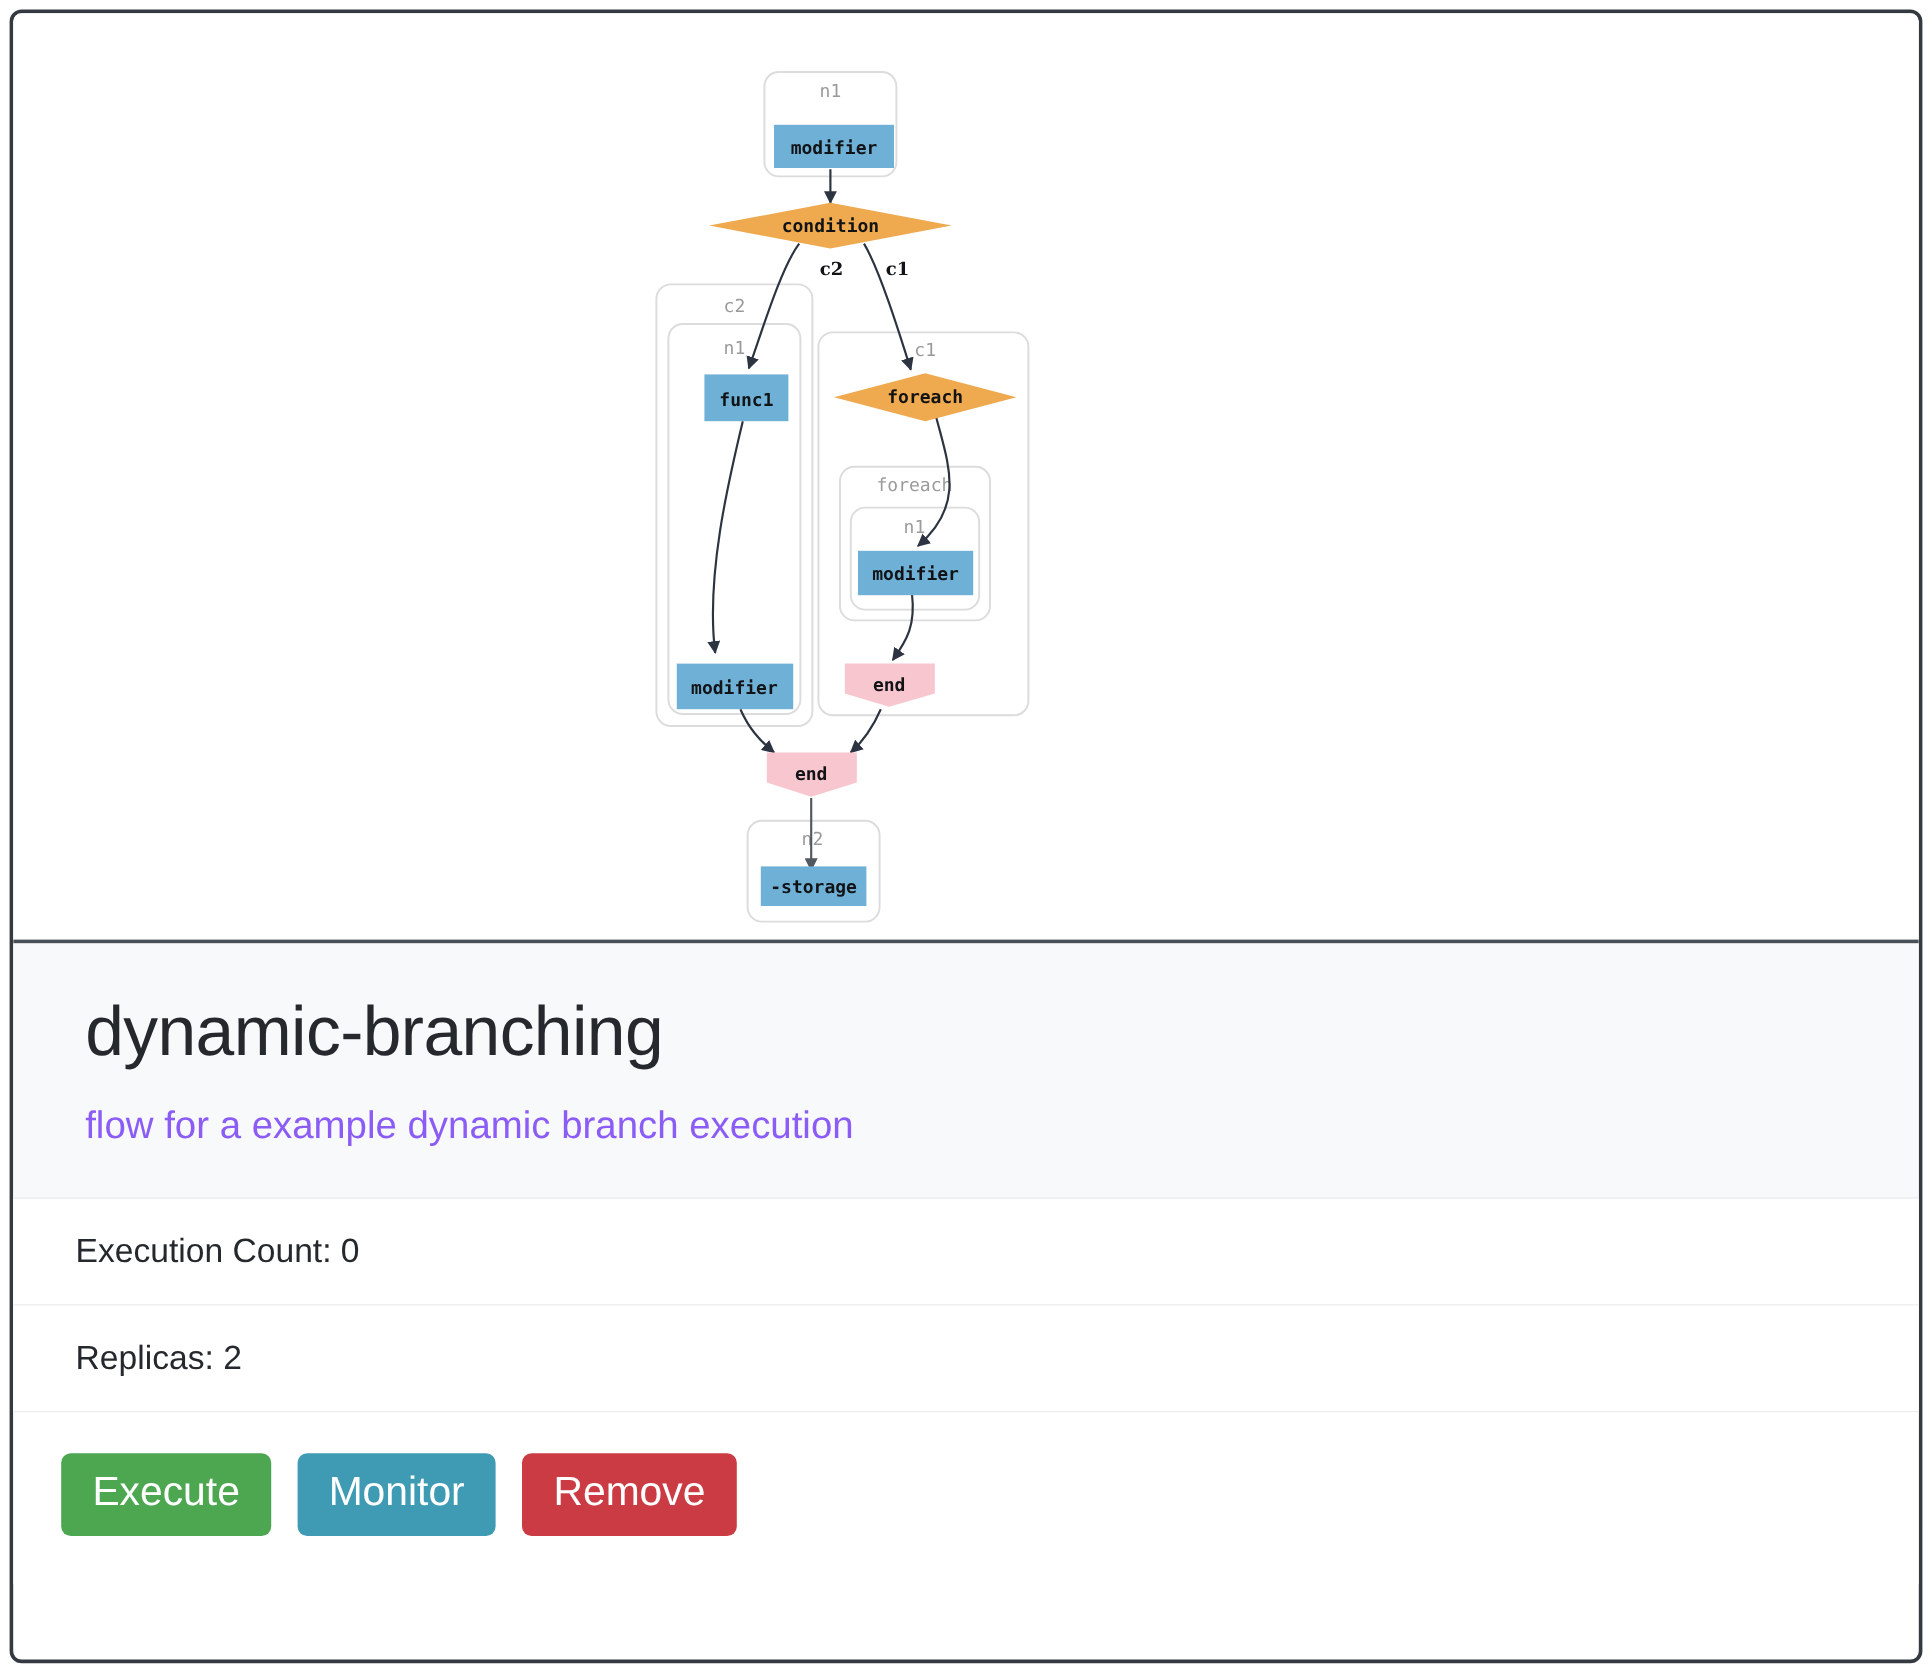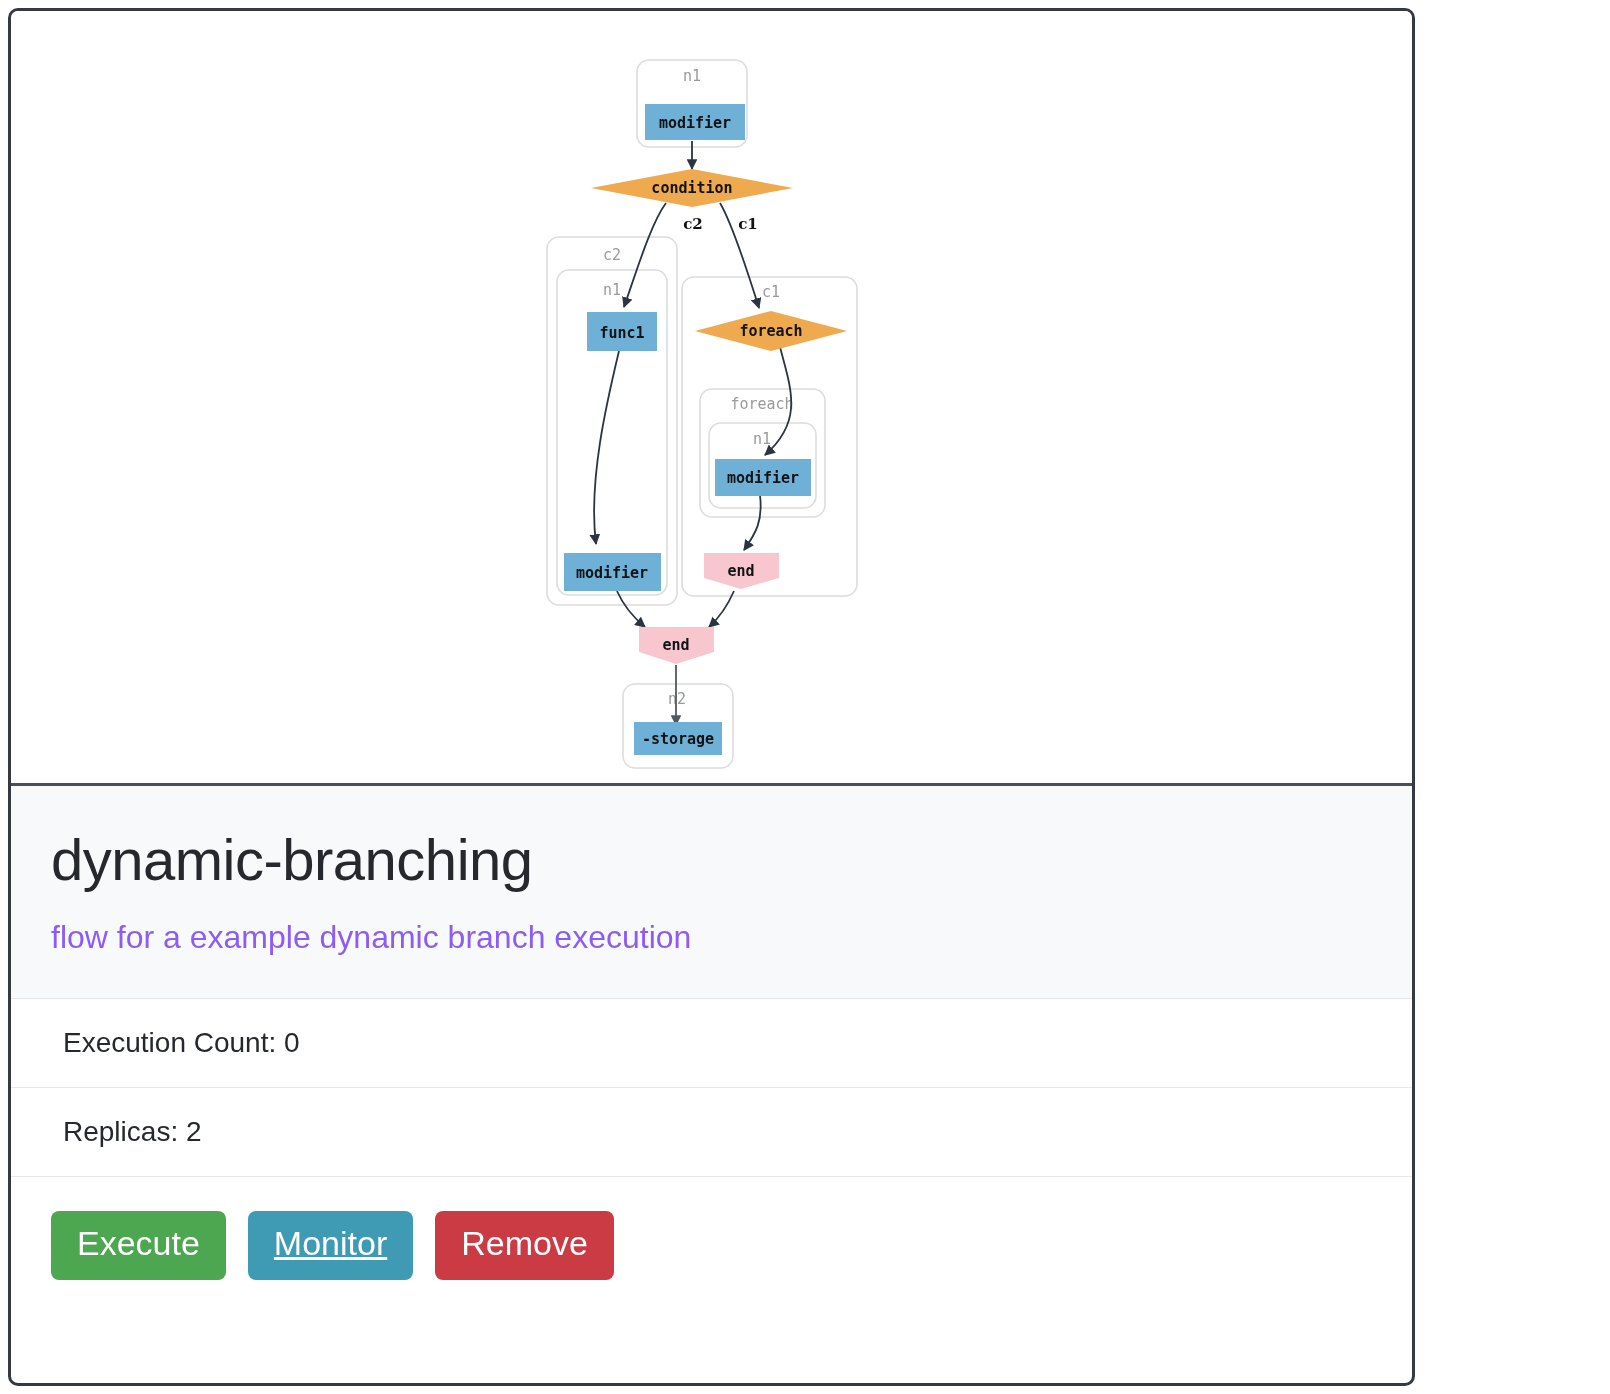--- a/index.html
+++ b/index.html
@@ -15,21 +15,21 @@
     height: 1394px;
     position: relative;
     background: #ffffff;
   }
 
   
   .card {
     position: absolute;
     left: 8px;
     top: 8px;
-    width: 1407px;
+    width: 1594px;
     height: 1378px;
     border: 3px solid #343a40;
     border-radius: 10px;
     background: #ffffff;
     overflow: hidden;
     display: flex;
     flex-direction: column;
   }
 
   
@@ -39,21 +39,21 @@
     flex: 0 0 775px;
     border-bottom: 3px solid #495057;
     background: #ffffff;
     overflow: hidden;
   }
   .diagram-svg { display: block; }
 
   
   .header-block {
     background: #f8f9fa;
-    padding: 44px 40px 42px 40px;
+    padding: 44px 40px 42px 60px;
     border-bottom: 1px solid #e3e5e8;
   }
   .flow-title {
     font-size: 58px;
     line-height: 1.05;
     font-weight: 400;
     color: #25282c;
     margin: 0 0 28px 0;
     letter-spacing: -0.5px;
   }
@@ -85,21 +85,21 @@
     border: none;
     border-radius: 8px;
     color: #ffffff;
     font-size: 34px;
     font-family: "Liberation Sans", sans-serif;
     padding: 14px 26px 18px 26px;
     cursor: pointer;
     line-height: 1.1;
   }
   .btn-execute { background: #4CA750; }
-  .btn-monitor { background: #3F9BB4; text-decoration: underline; }
+  .btn-monitor { background: #3F9BB4; }
   .btn-remove  { background: #CB3B43; }
 
   
   .nd-label {
     font-family: "DejaVu Sans Mono", "Liberation Mono", monospace;
     font-size: 15px;
     font-weight: 700;
     fill: #111316;
   }
   .cluster-label {

